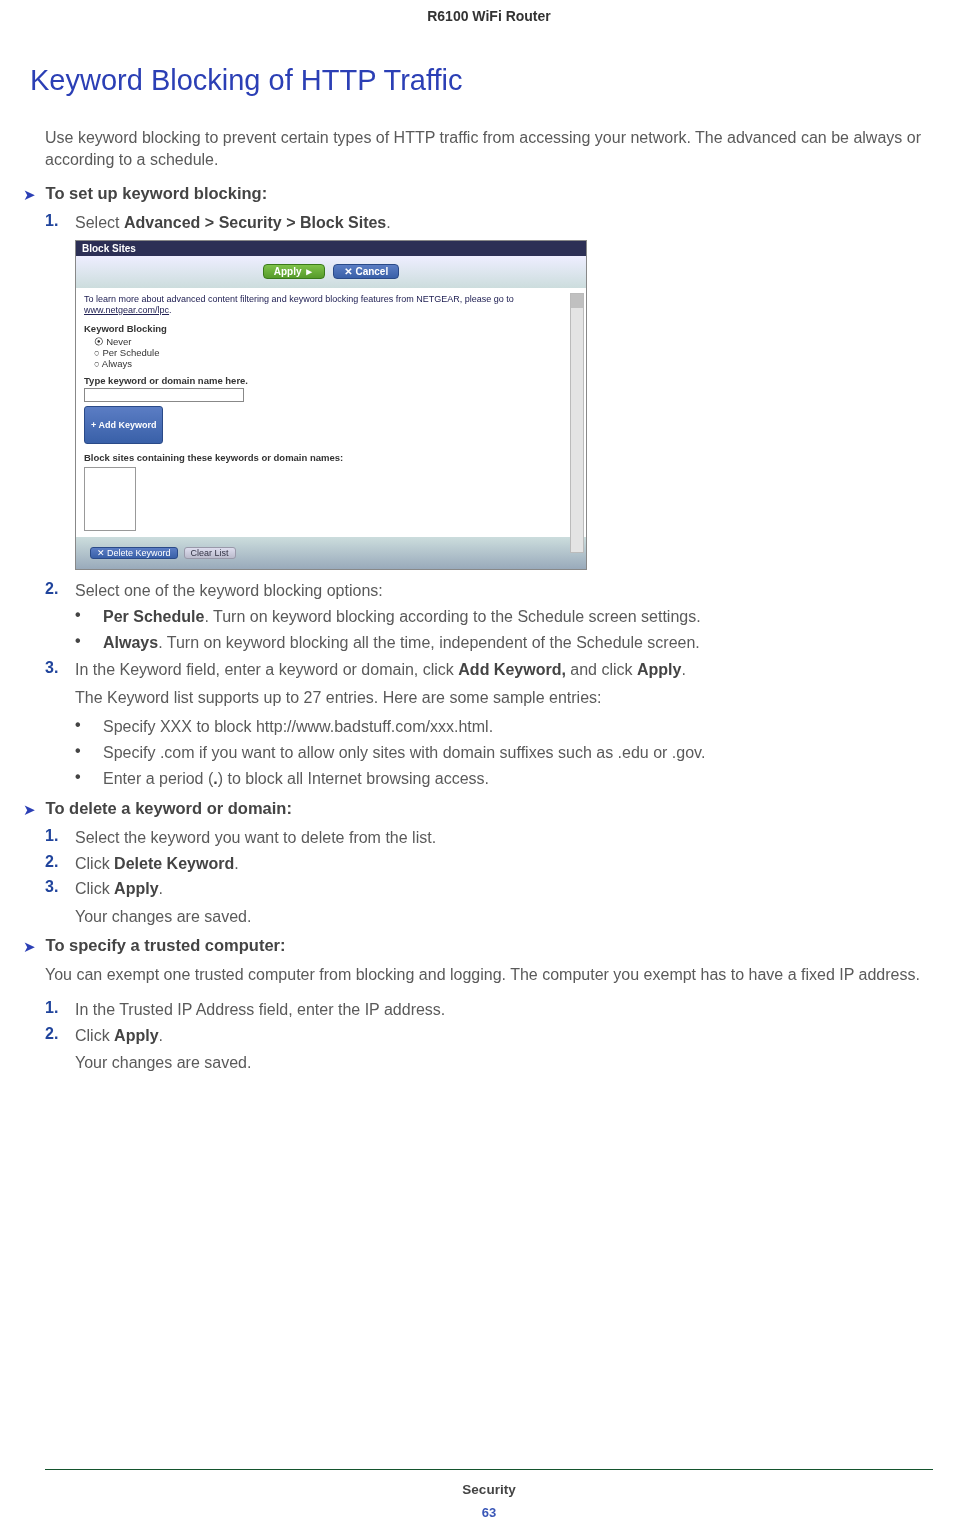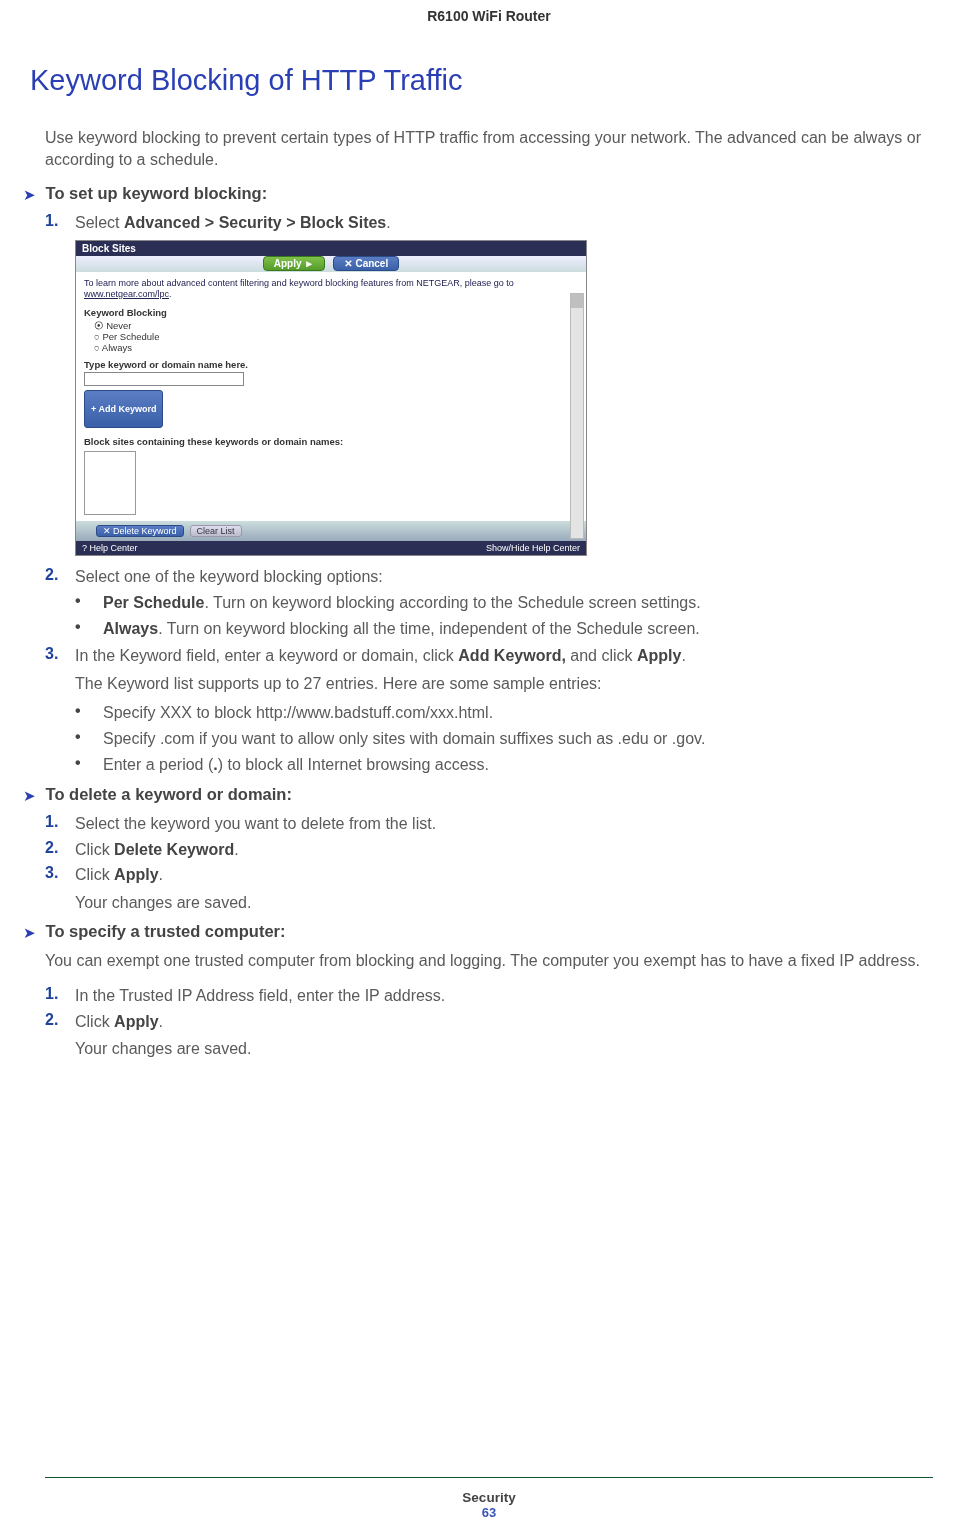--- a/index.html
+++ b/index.html
@@ -108,21 +108,21 @@
     }
     .ss-titlebar {
       background: #2c2f55;
       color: #fff;
       padding: 2px 6px;
       font-weight: bold;
       font-size: 10px;
     }
     .ss-topbar {
       background: linear-gradient(#eef, #cdd);
-      height: 16px;
+      height: 32px;
       display: flex;
       justify-content: center;
       align-items: center;
       gap: 8px;
     }
     .ss-btn-apply {
       background: linear-gradient(#7fc24a,#569b2a);
       color:#fff;
       font-weight:bold;
       border: 1px solid #3a7a1a;
@@ -173,25 +173,25 @@
     .ss-footer {
       background:#2c2f55;
       color:#fff;
       display:flex;
       justify-content:space-between;
       padding:2px 6px;
       font-size:9px;
     }
     .ss-midfoot {
       background: linear-gradient(#cdd,#9ab);
-      height:20px;
+      height:32px;
       display:flex;
       align-items:center;
       gap:6px;
-      padding-left:20px;
+      padding-left:14px;
     }
     .ss-del {
       background: linear-gradient(#5b7dc4,#3960a8);
       color:#fff;
       border:1px solid #2a4a88;
       border-radius:3px;
       padding:0 6px;
       font-size:9px;
     }
     .ss-scroll {
@@ -207,21 +207,21 @@
     .page-footer {
       position: absolute;
       bottom: 16px;
       left: 45px;
       right: 45px;
       text-align: center;
       border-top: 1px solid #14532d;
       padding-top: 12px;
     }
     .footer-sec { font-weight: bold; color: #444; font-size: 13.5px; }
-    .footer-pg { color: #3a57b7; font-weight: bold; font-size: 13px; }
+    .footer-pg { color: #3a57b7; font-weight: bold; font-size: 13px; margin-top: 8px; }
   </style>
 </head>
 <body>
 
 <div class="page">
   <div class="header-bar">R6100 WiFi Router</div>
 
   <h1 class="section-title">Keyword Blocking of HTTP Traffic</h1>
 
   <p class="body-text">Use keyword blocking to prevent certain types of HTTP traffic from accessing your network. The advanced can be always or according to a schedule.</p>
@@ -258,24 +258,20 @@
       <div class="ss-input"></div>
       <span class="ss-addkw">+ Add Keyword</span>
       <div style="height:8px"></div>
       <div class="ss-label">Block sites containing these keywords or domain names:</div>
       <div class="ss-listbox"></div>
     </div>
     <div class="ss-midfoot">
       <span class="ss-del">✕ Delete Keyword</span>
       <span class="ss-del" style="background:linear-gradient(#dde,#bbc);color:#334;border-color:#99a">Clear List</span>
     </div>
-    <div class="ss-footer">
-      <span>? Help Center</span>
-      <span>Show/Hide Help Center</span>
-    </div>
     <div class="ss-scroll">
         <div class="ss-scroll-thumb"></div>
       </div>
   </div>
 
   <div class="step">
     <span class="step-num">2.</span>
     <span class="step-body">Select one of the keyword blocking options:</span>
   </div>
   <div class="bullet-row">

